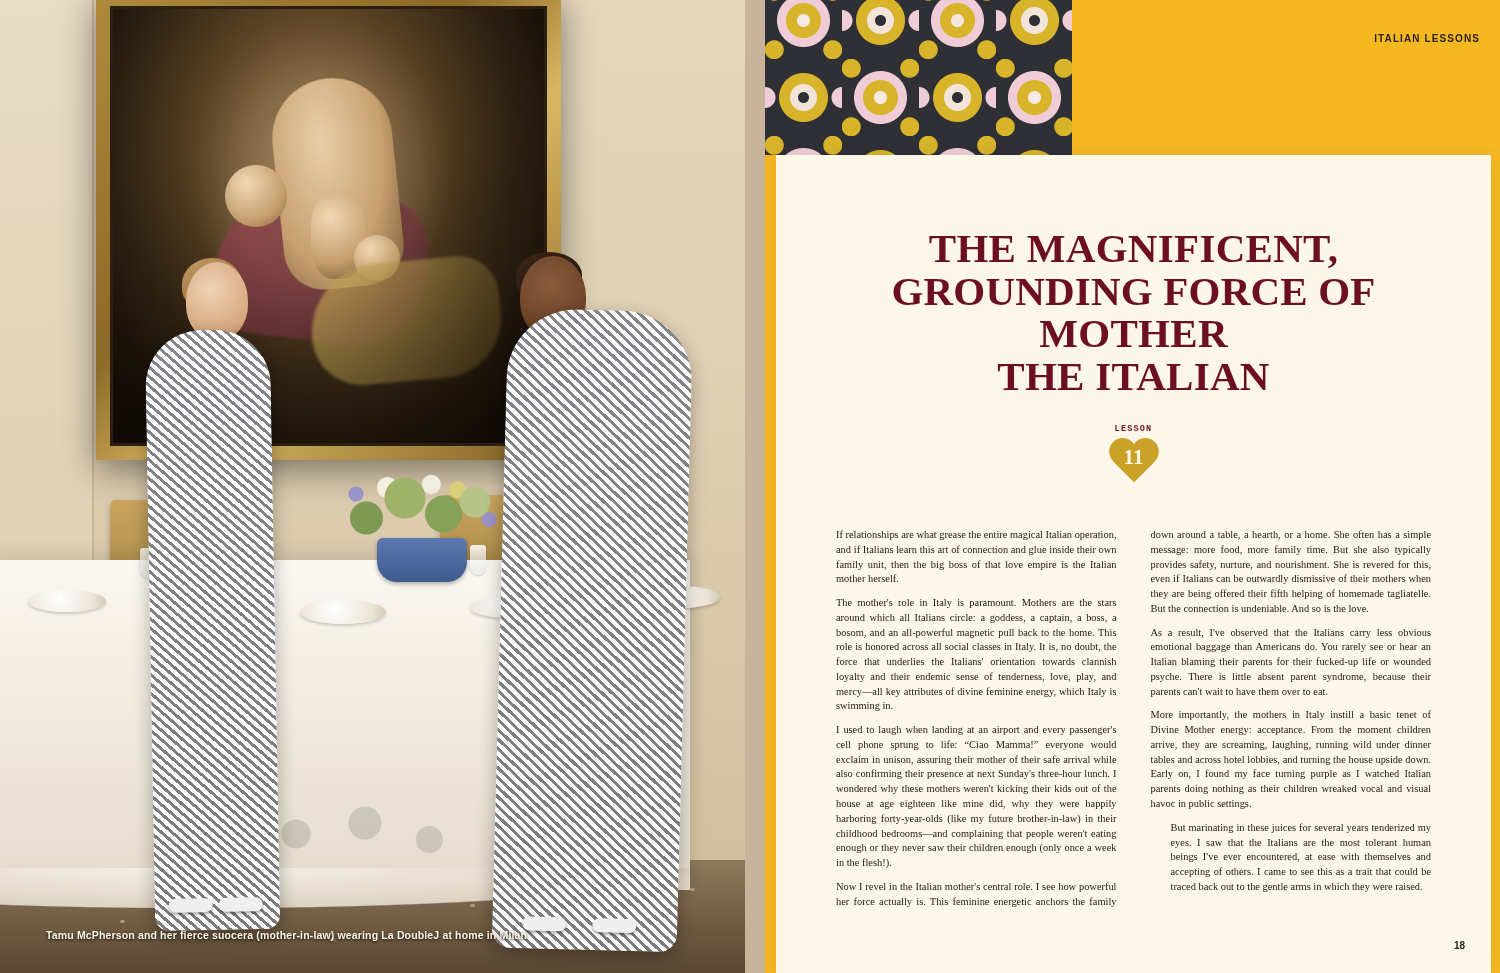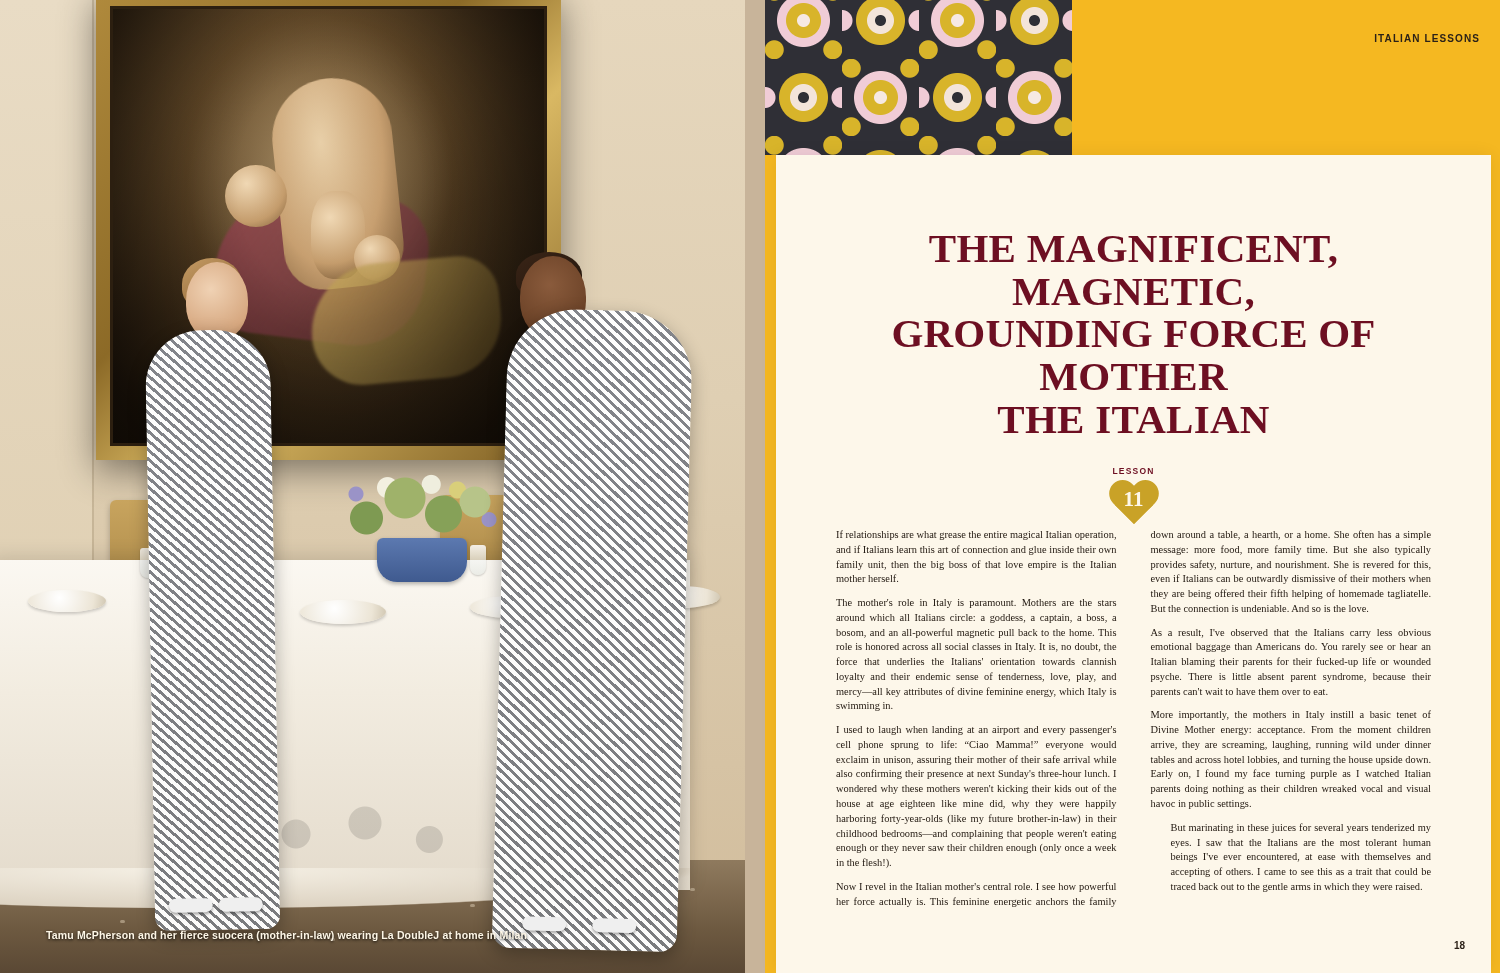--- a/index.html
+++ b/index.html
@@ -279,21 +279,21 @@
   .headline div { white-space: nowrap; }
   .headline .l3 { letter-spacing: 0.2px; }
 
   .lesson-badge {
     margin: 26px auto 0 auto;
     width: 86px;
     text-align:center;
     position: relative;
   }
   .lesson-label {
-    font-family: Liberation Sans, sans-serif;
+    font-family: Liberation Mono, monospace;
     font-size: 8.5px;
     font-weight: bold;
     letter-spacing: 1.2px;
     color: #6d0f22;
     margin-bottom: 3px;
   }
   .heart {
     position: relative;
     width: 54px; height: 50px;
     margin: 0 auto;
@@ -425,21 +425,20 @@
       <div class="tile" style="left:154px;top:136px;"></div>
       <div class="tile alt" style="left:231px;top:136px;"></div>
     </div>
 
     <div class="running-head">ITALIAN LESSONS</div>
 
     <div class="article-card">
 
       <div class="headline">
         <div>THE MAGNIFICENT,</div>
-        <div>MAGNETIC,</div>
         <div class="l3">GROUNDING FORCE OF</div>
         <div>MOTHER</div>
         <div>THE ITALIAN</div>
       </div>
 
       <div class="lesson-badge">
         <div class="lesson-label">LESSON</div>
         <div class="heart">
           <div class="heart-num">11</div>
         </div>

